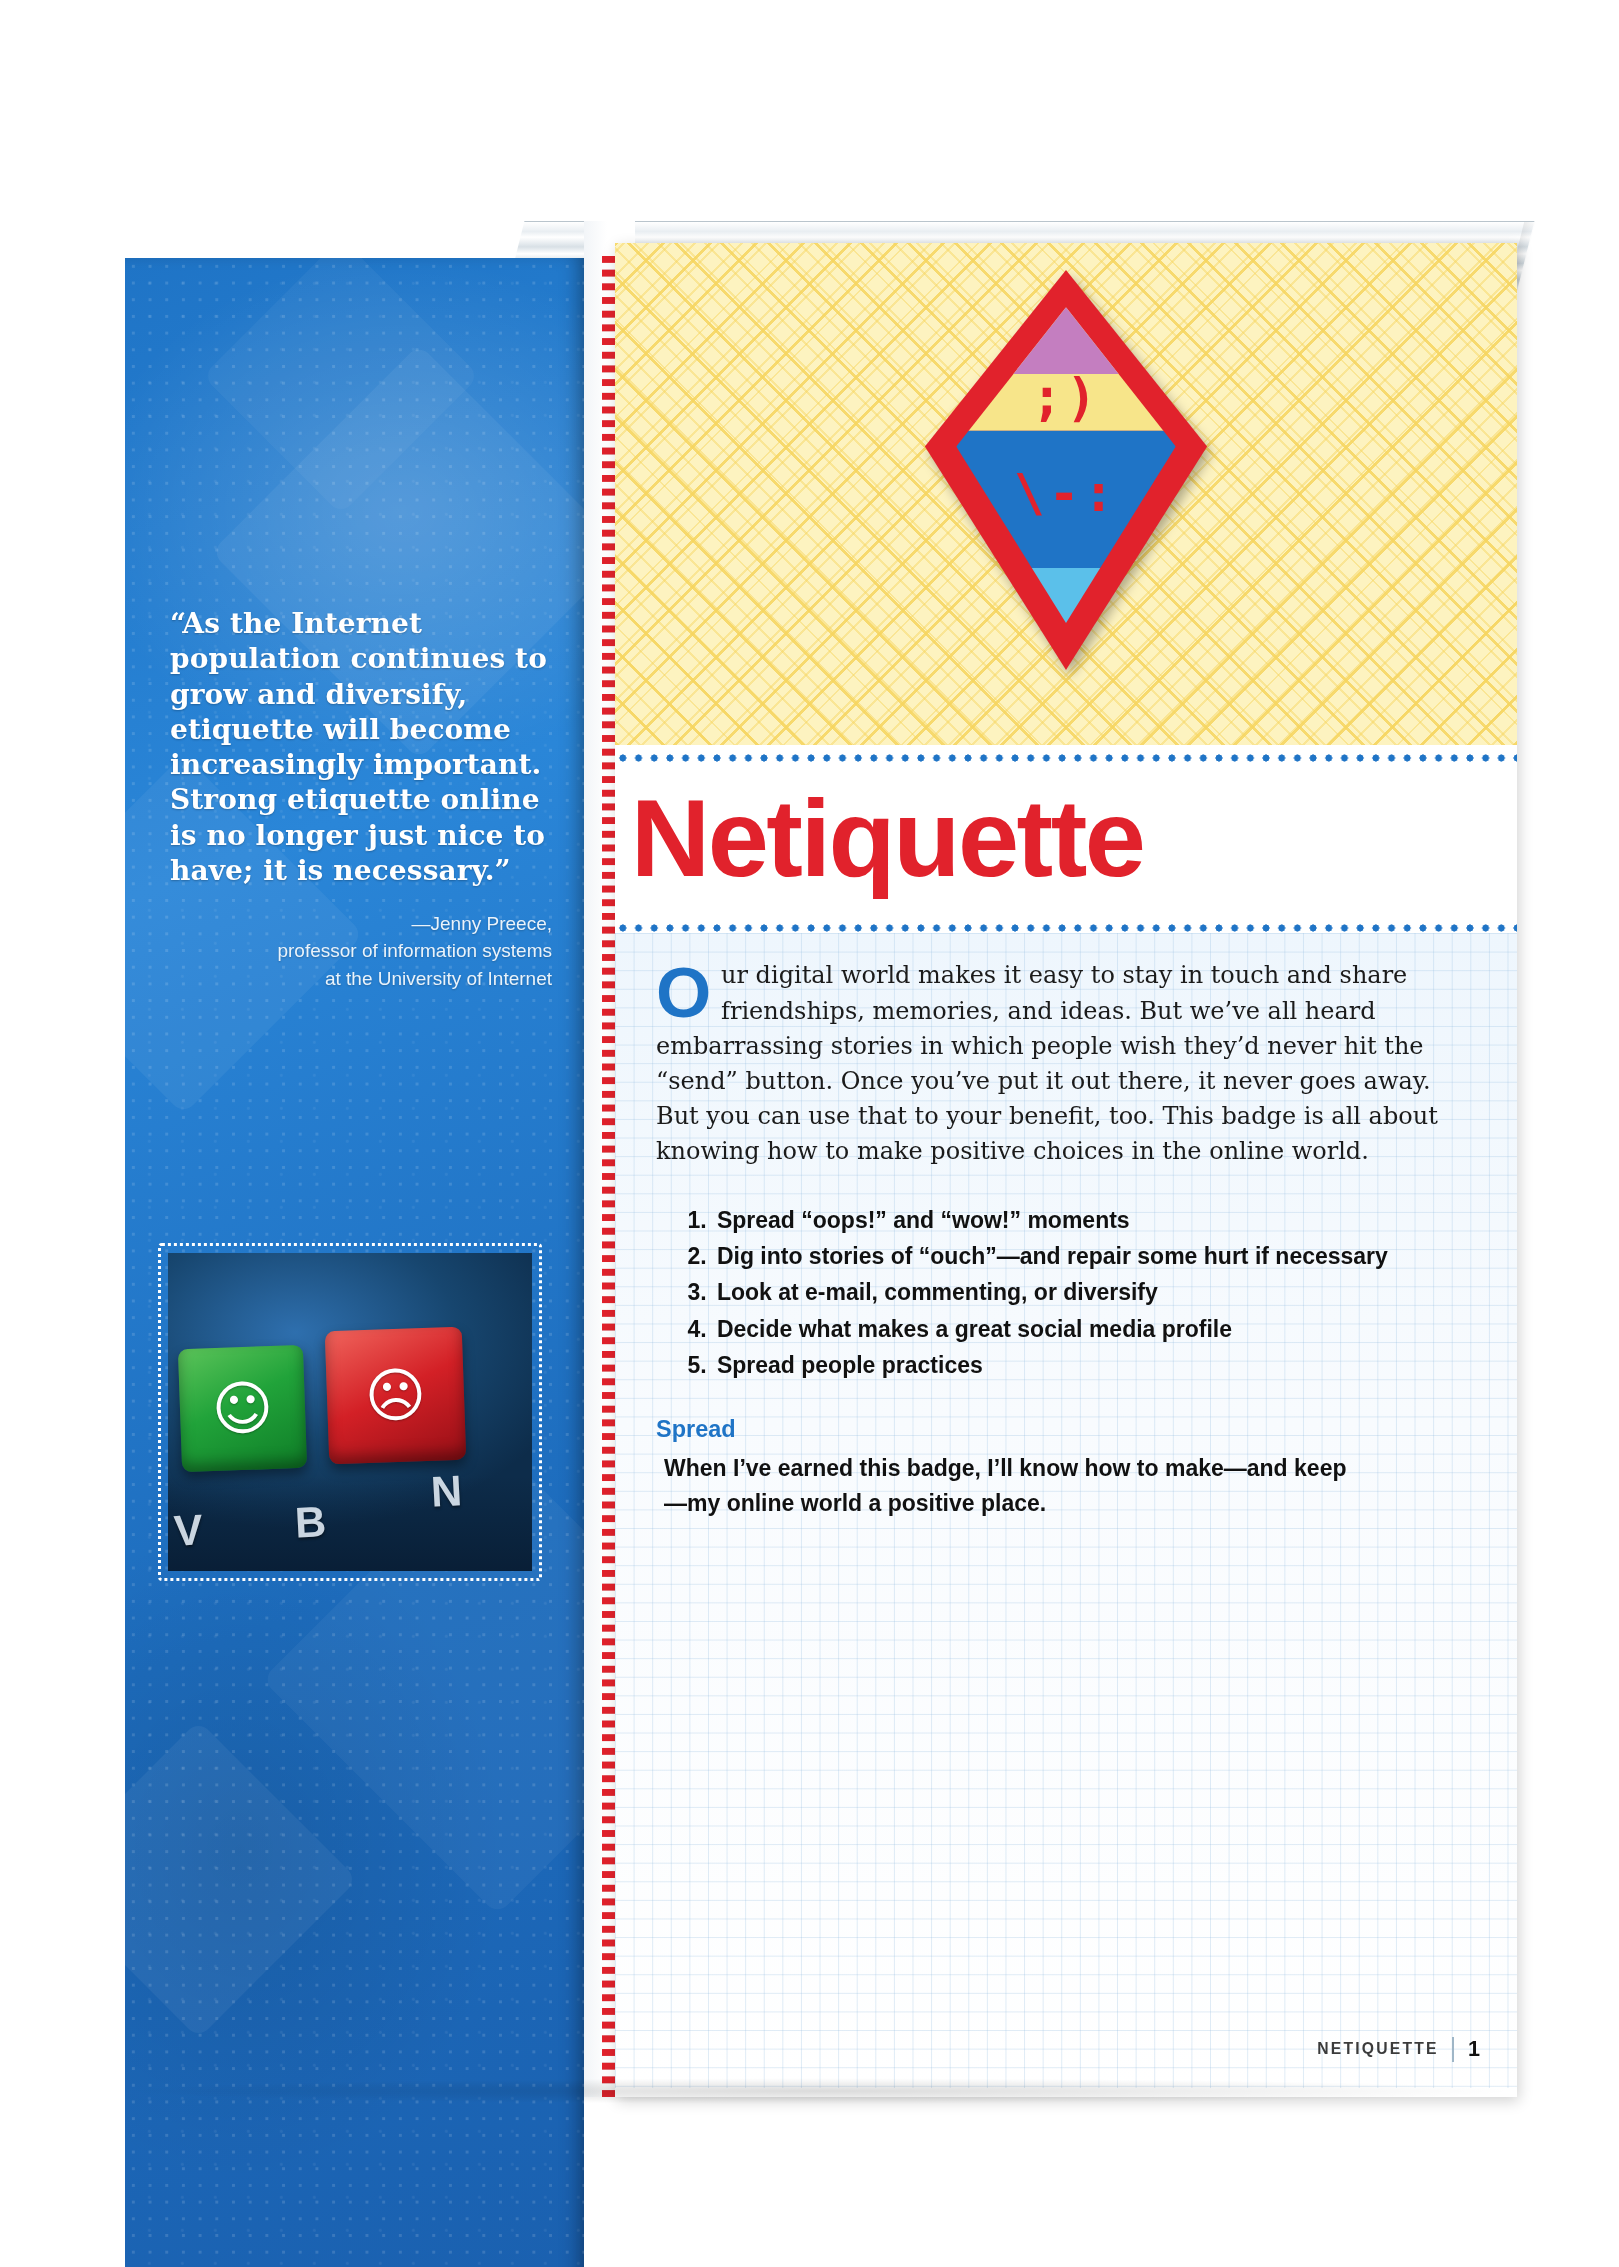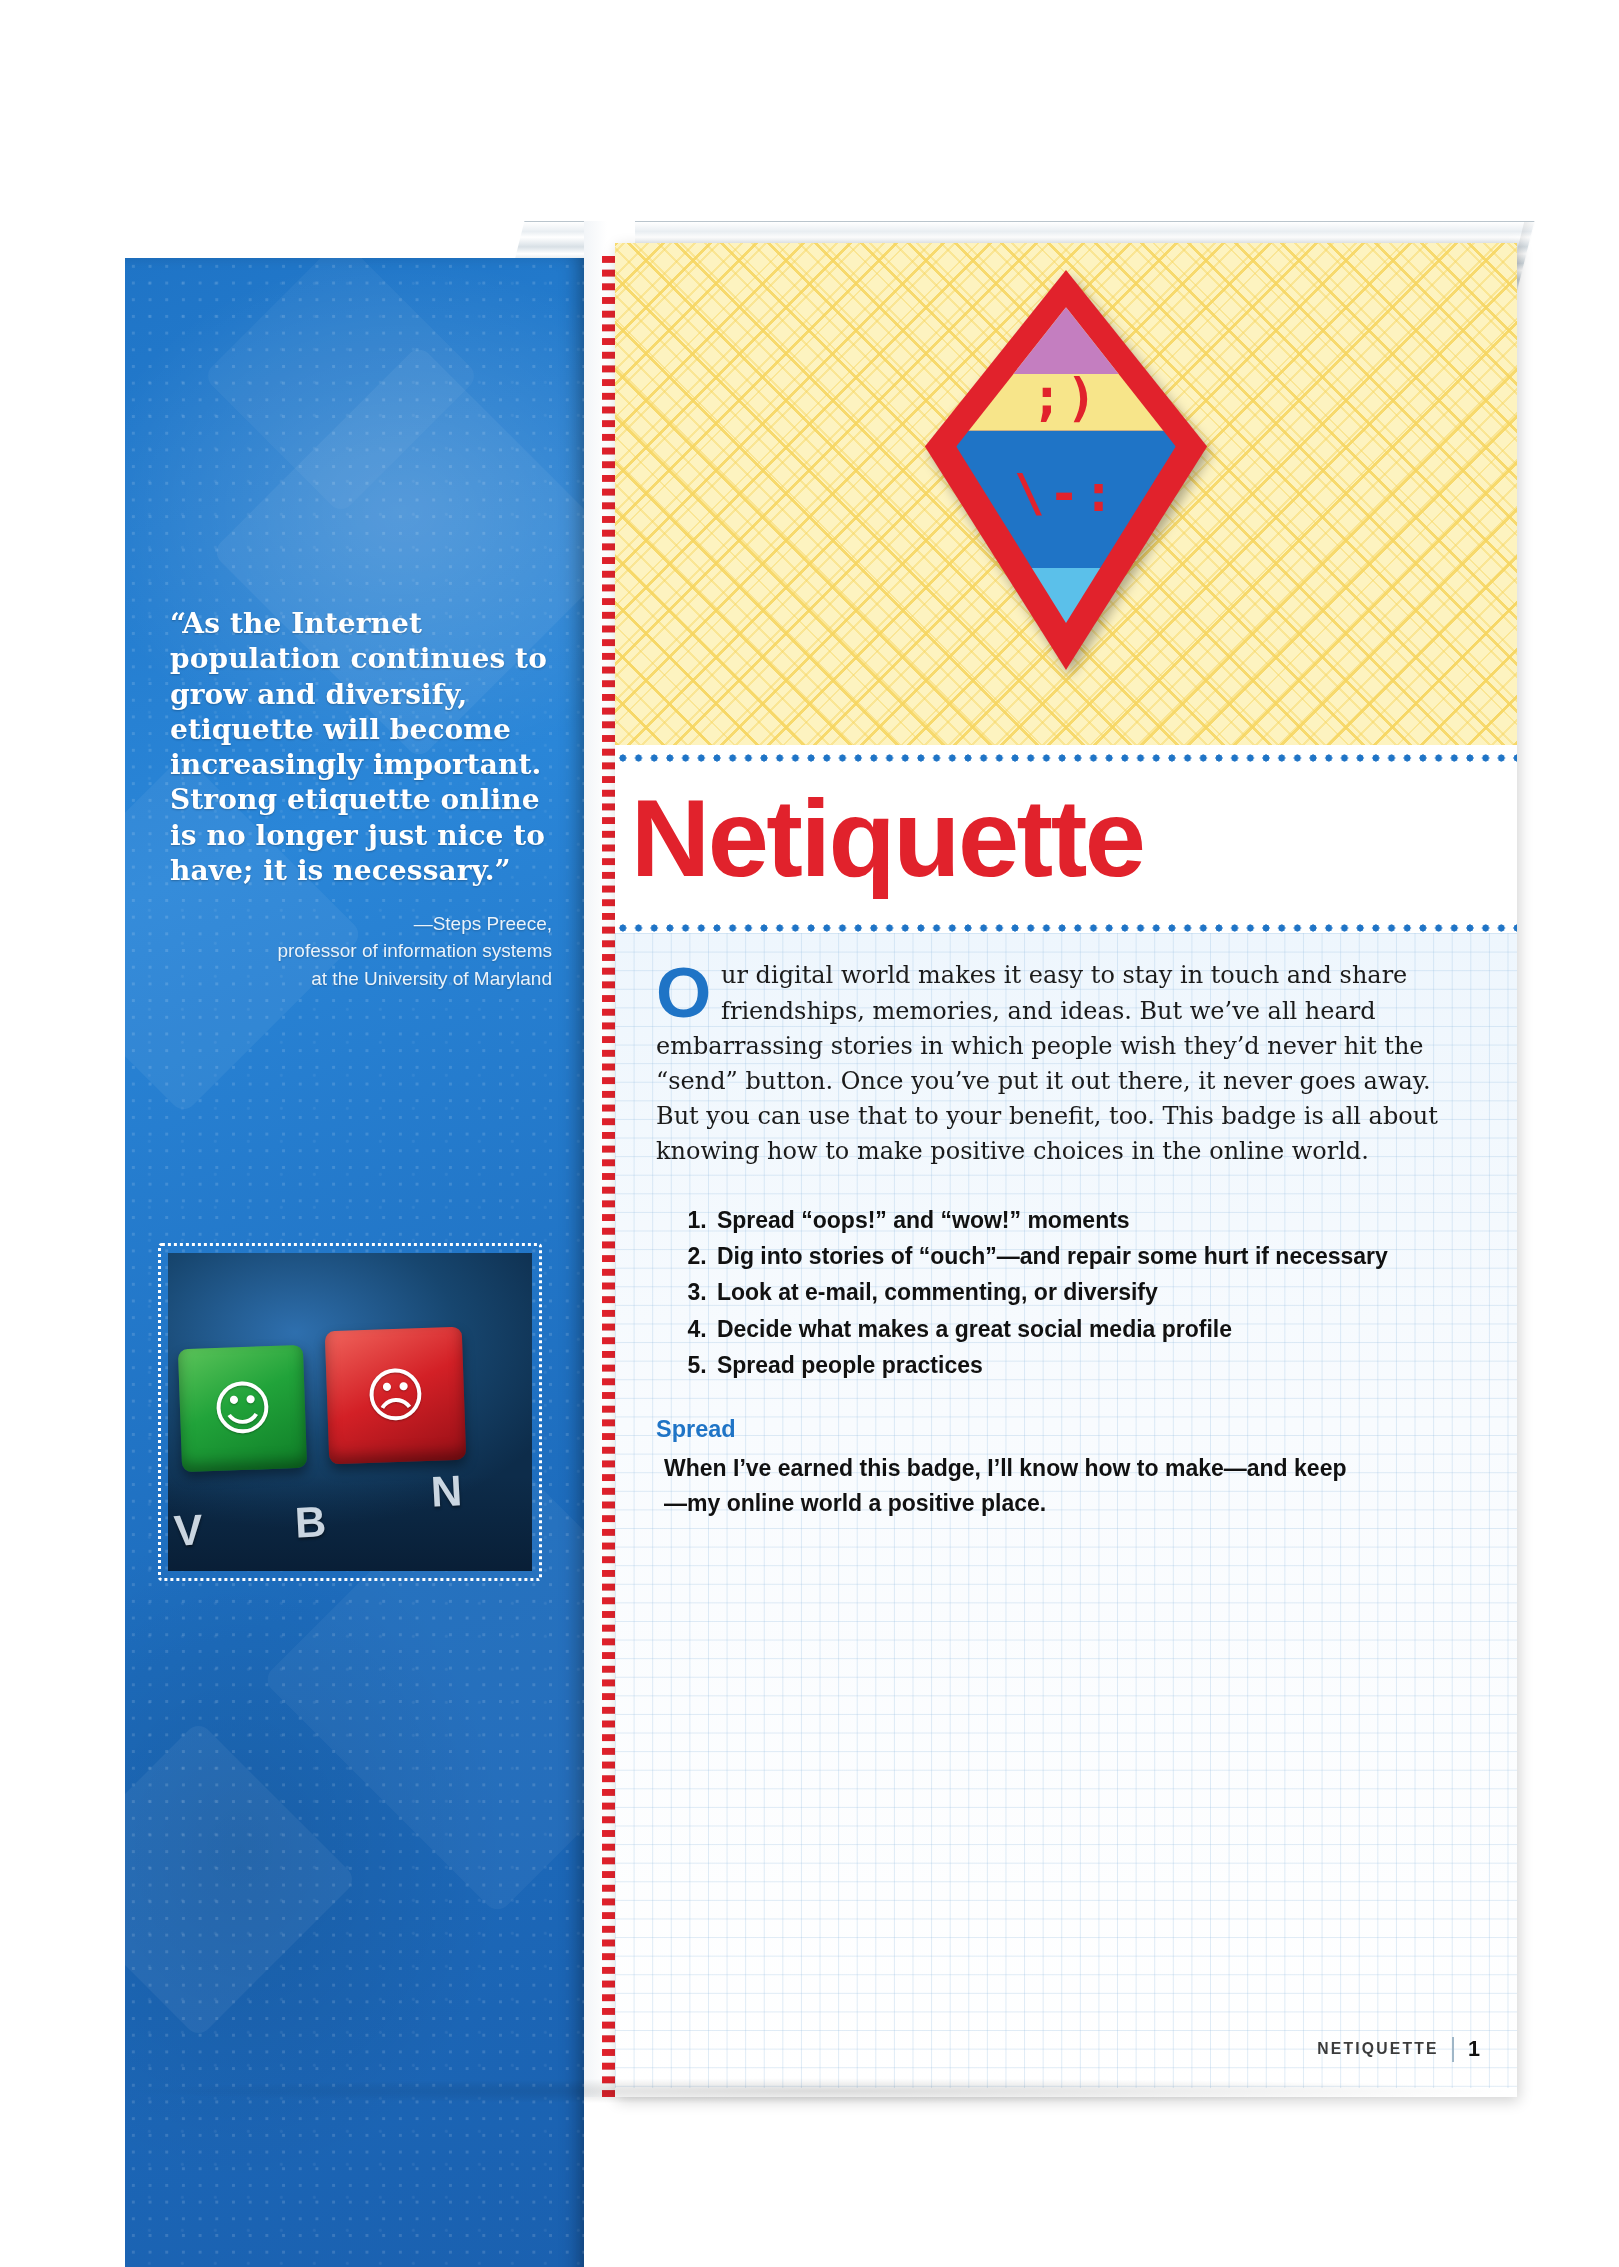--- a/index.html
+++ b/index.html
@@ -374,23 +374,23 @@
     <div class="dots"></div>
     <div class="motif m5"></div>
     <div class="motif m1"></div>
     <div class="motif m2"></div>
     <div class="motif m3"></div>
     <div class="motif m4"></div>
 
     <div class="quote-block">
       <p class="quote-text">“As the Internet population continues to grow and diversify, etiquette will become increasingly important. Strong etiquette online is no longer just nice to have; it is necessary.”</p>
       <div class="quote-attrib">
-        <div>—Steps Preece,</div>
+        <div>—Jenny Preece,</div>
         <div>professor of information systems</div>
-        <div>at the University of Maryland</div>
+        <div>at the University of Internet</div>
       </div>
     </div>
 
     <div class="photo-frame">
       <div class="photo">
         <div class="kb-key kb-green">
           <div class="face">☺</div>
         </div>
         <div class="kb-key kb-red">
           <div class="face">☹</div>

